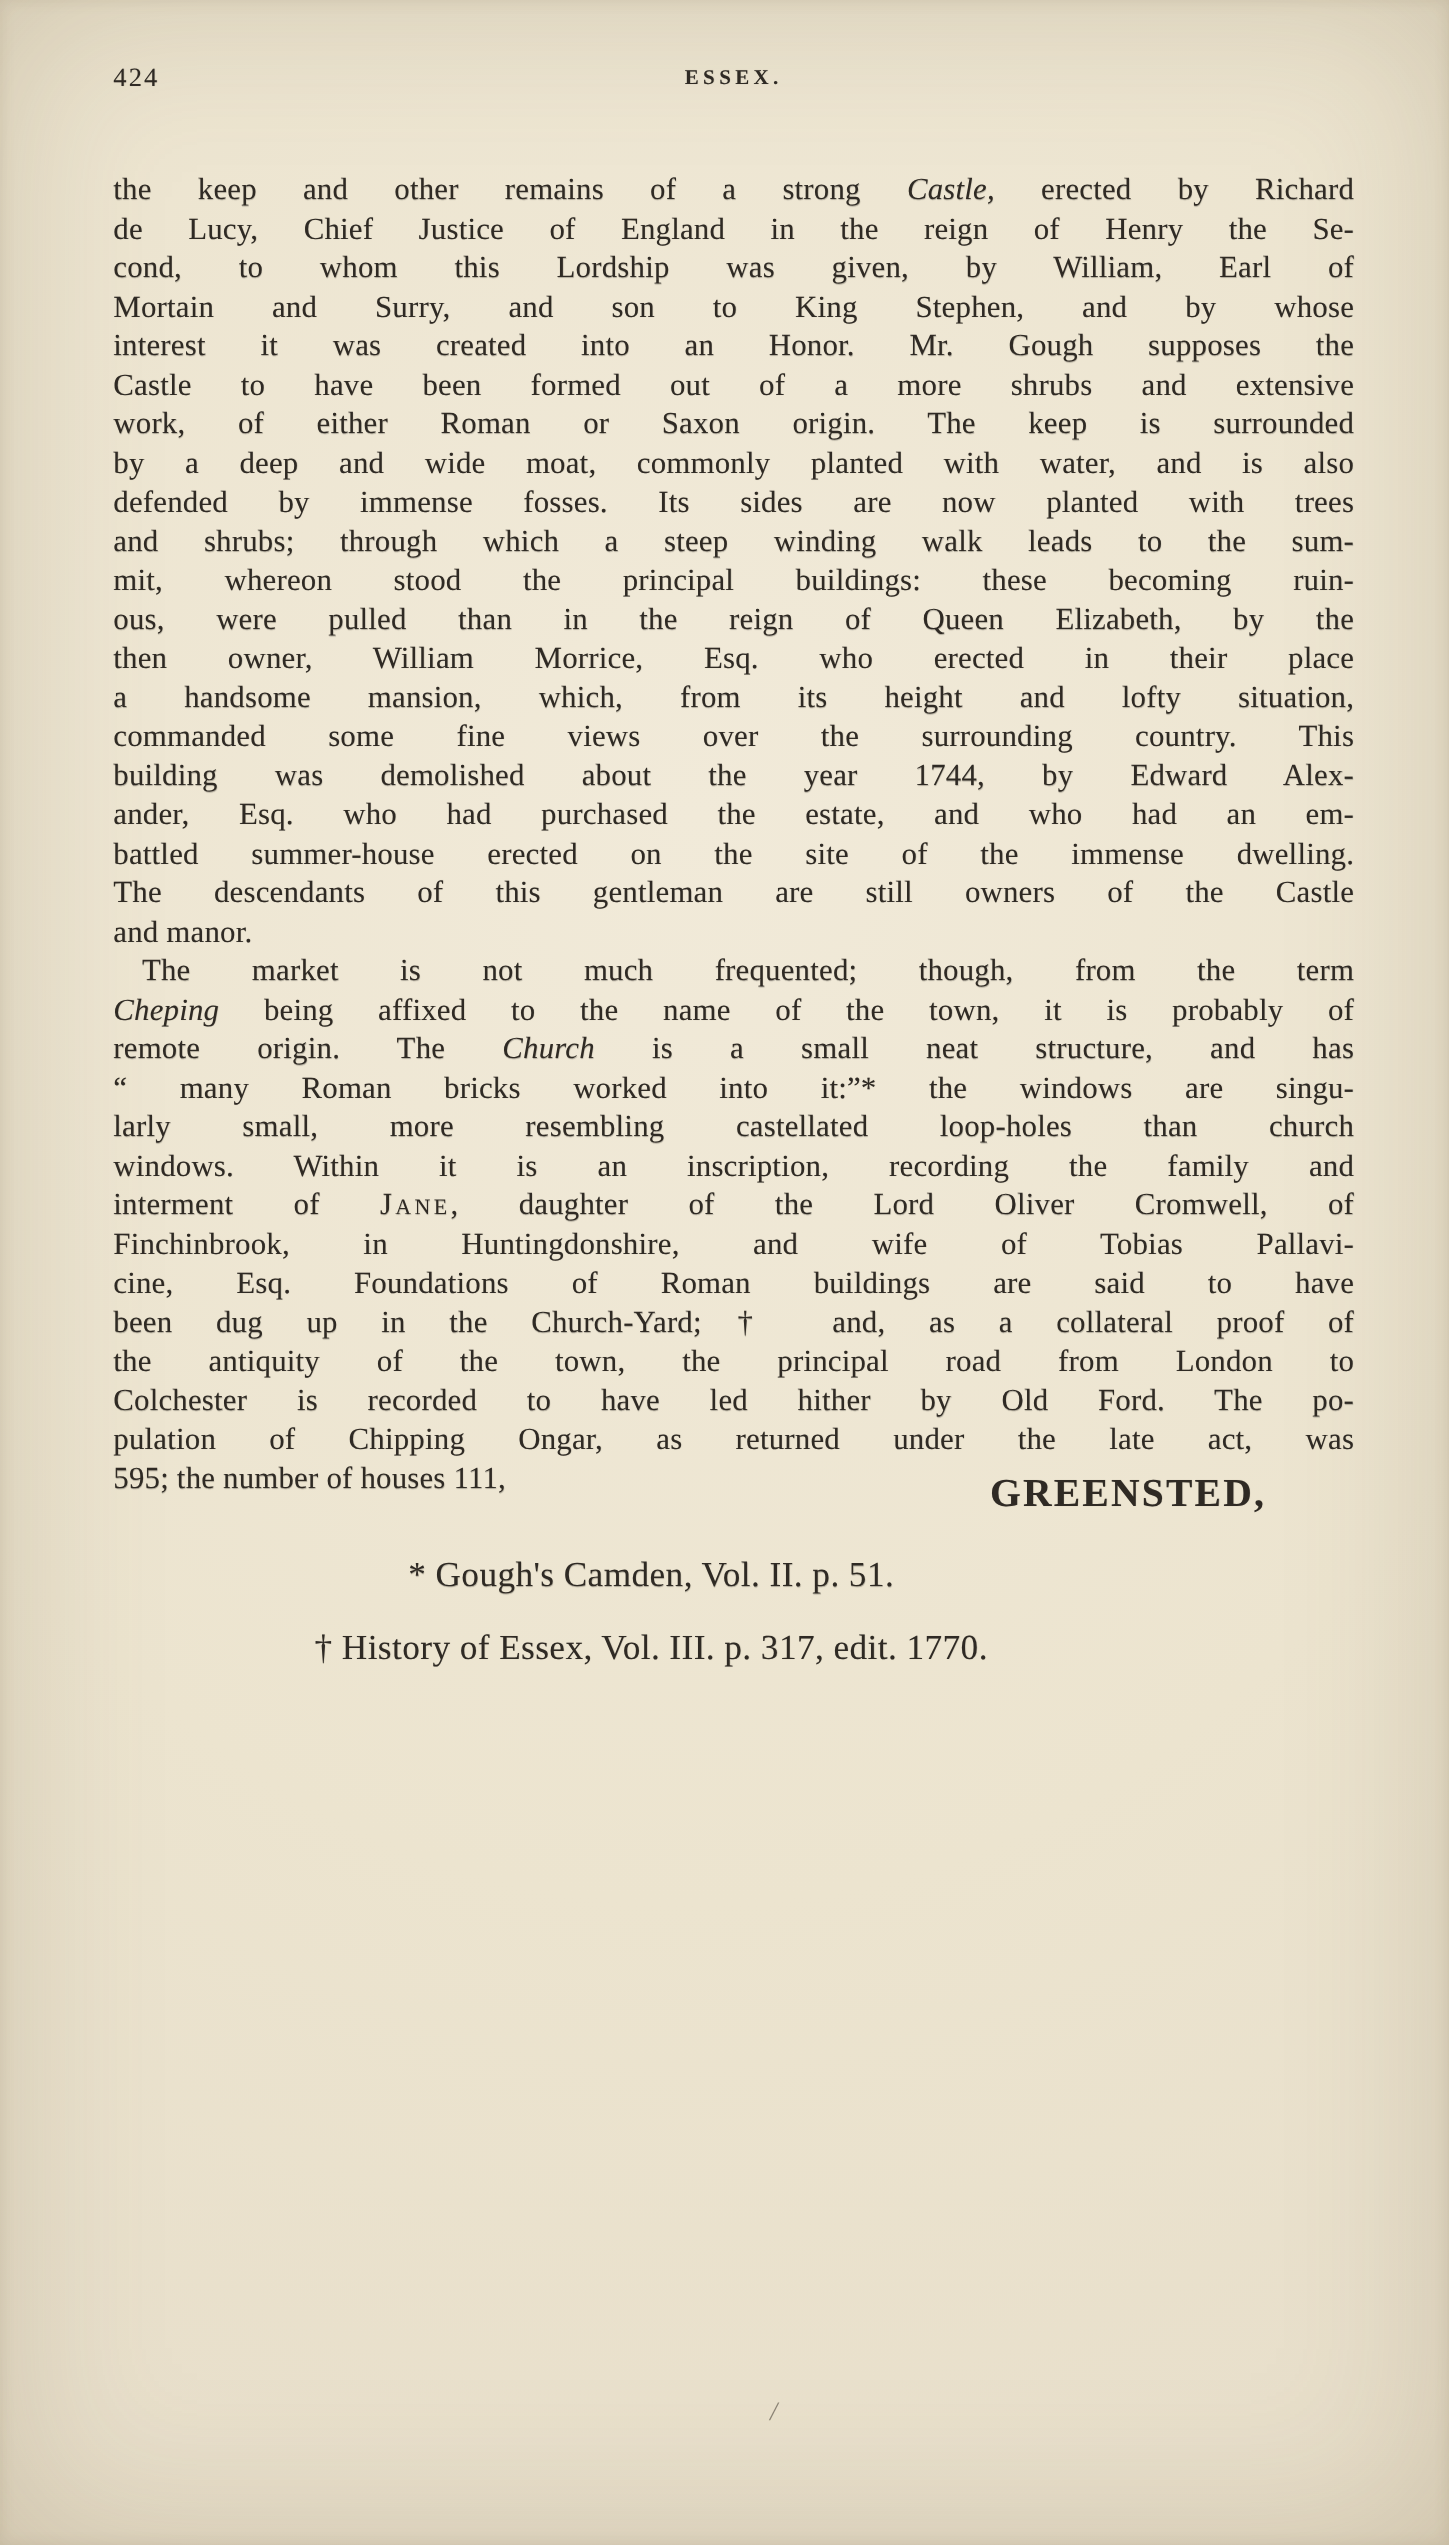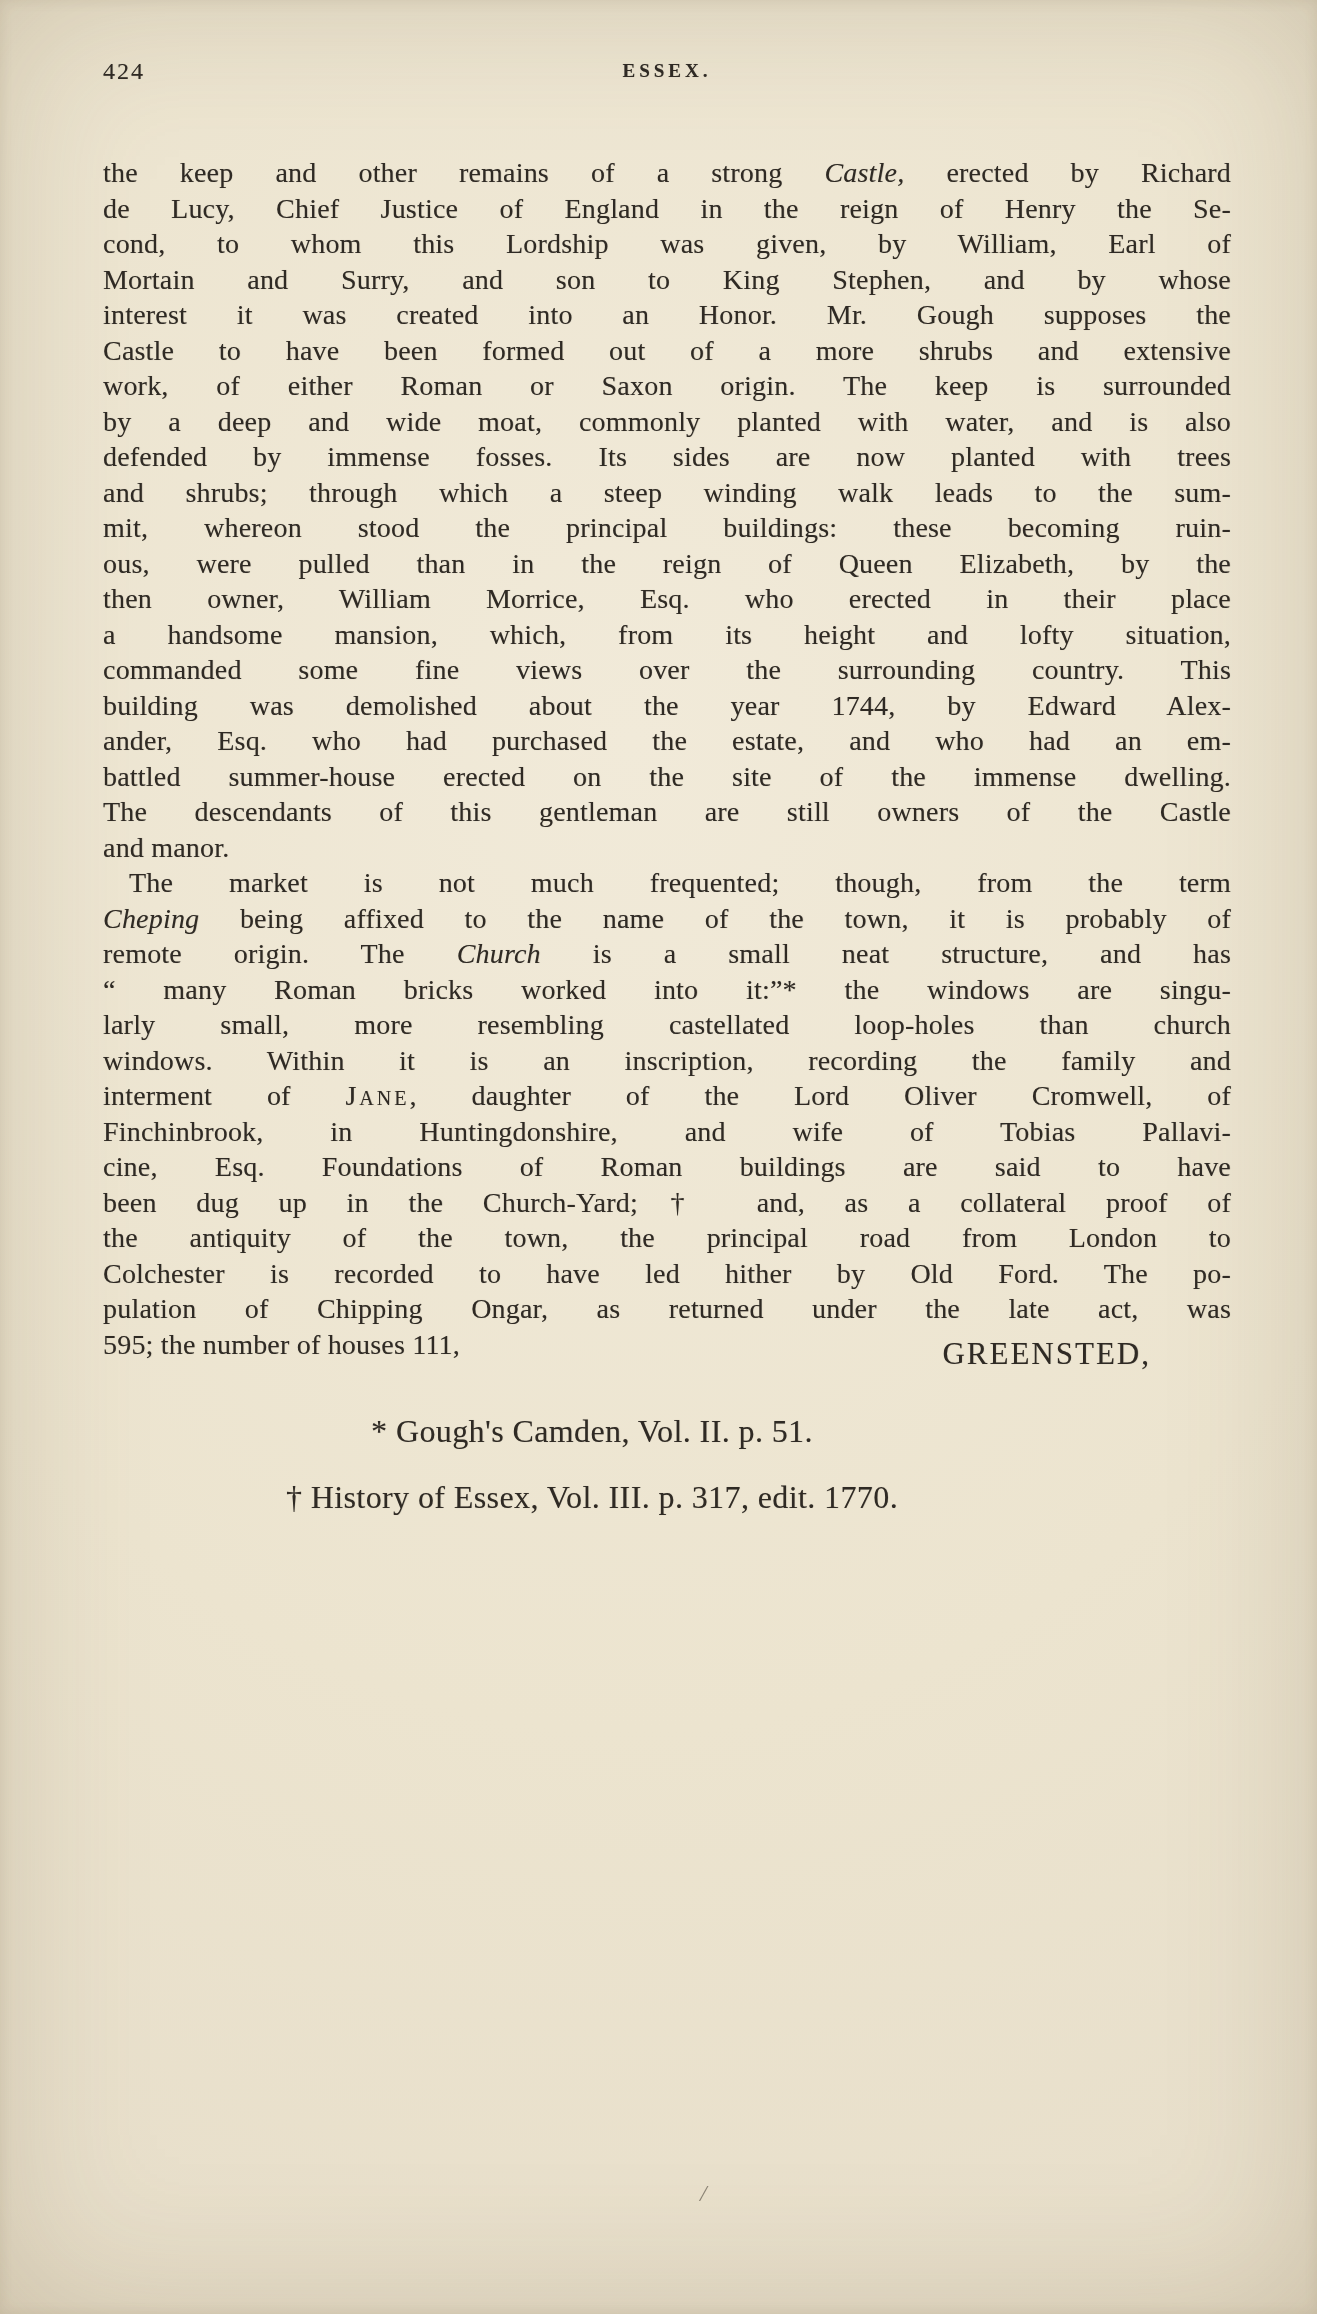--- a/index.html
+++ b/index.html
@@ -62,22 +62,23 @@
 
   
   .catchword-row {
     position: absolute;
     top: 1336px; left: 103px; width: 1128px;
     box-sizing: border-box;
     padding-right: 80px;
     text-align: right;
   }
   .catchword {
-    font-size: 31px;
+    font-size: 36px;
     letter-spacing: 2px;
+    font-weight: bold;
   }
 
   
   .footnotes {
     position: absolute;
     top: 1416px; left: 103px; width: 1128px;
     box-sizing: border-box;
     padding-right: 150px;
     text-align: center;
   }

